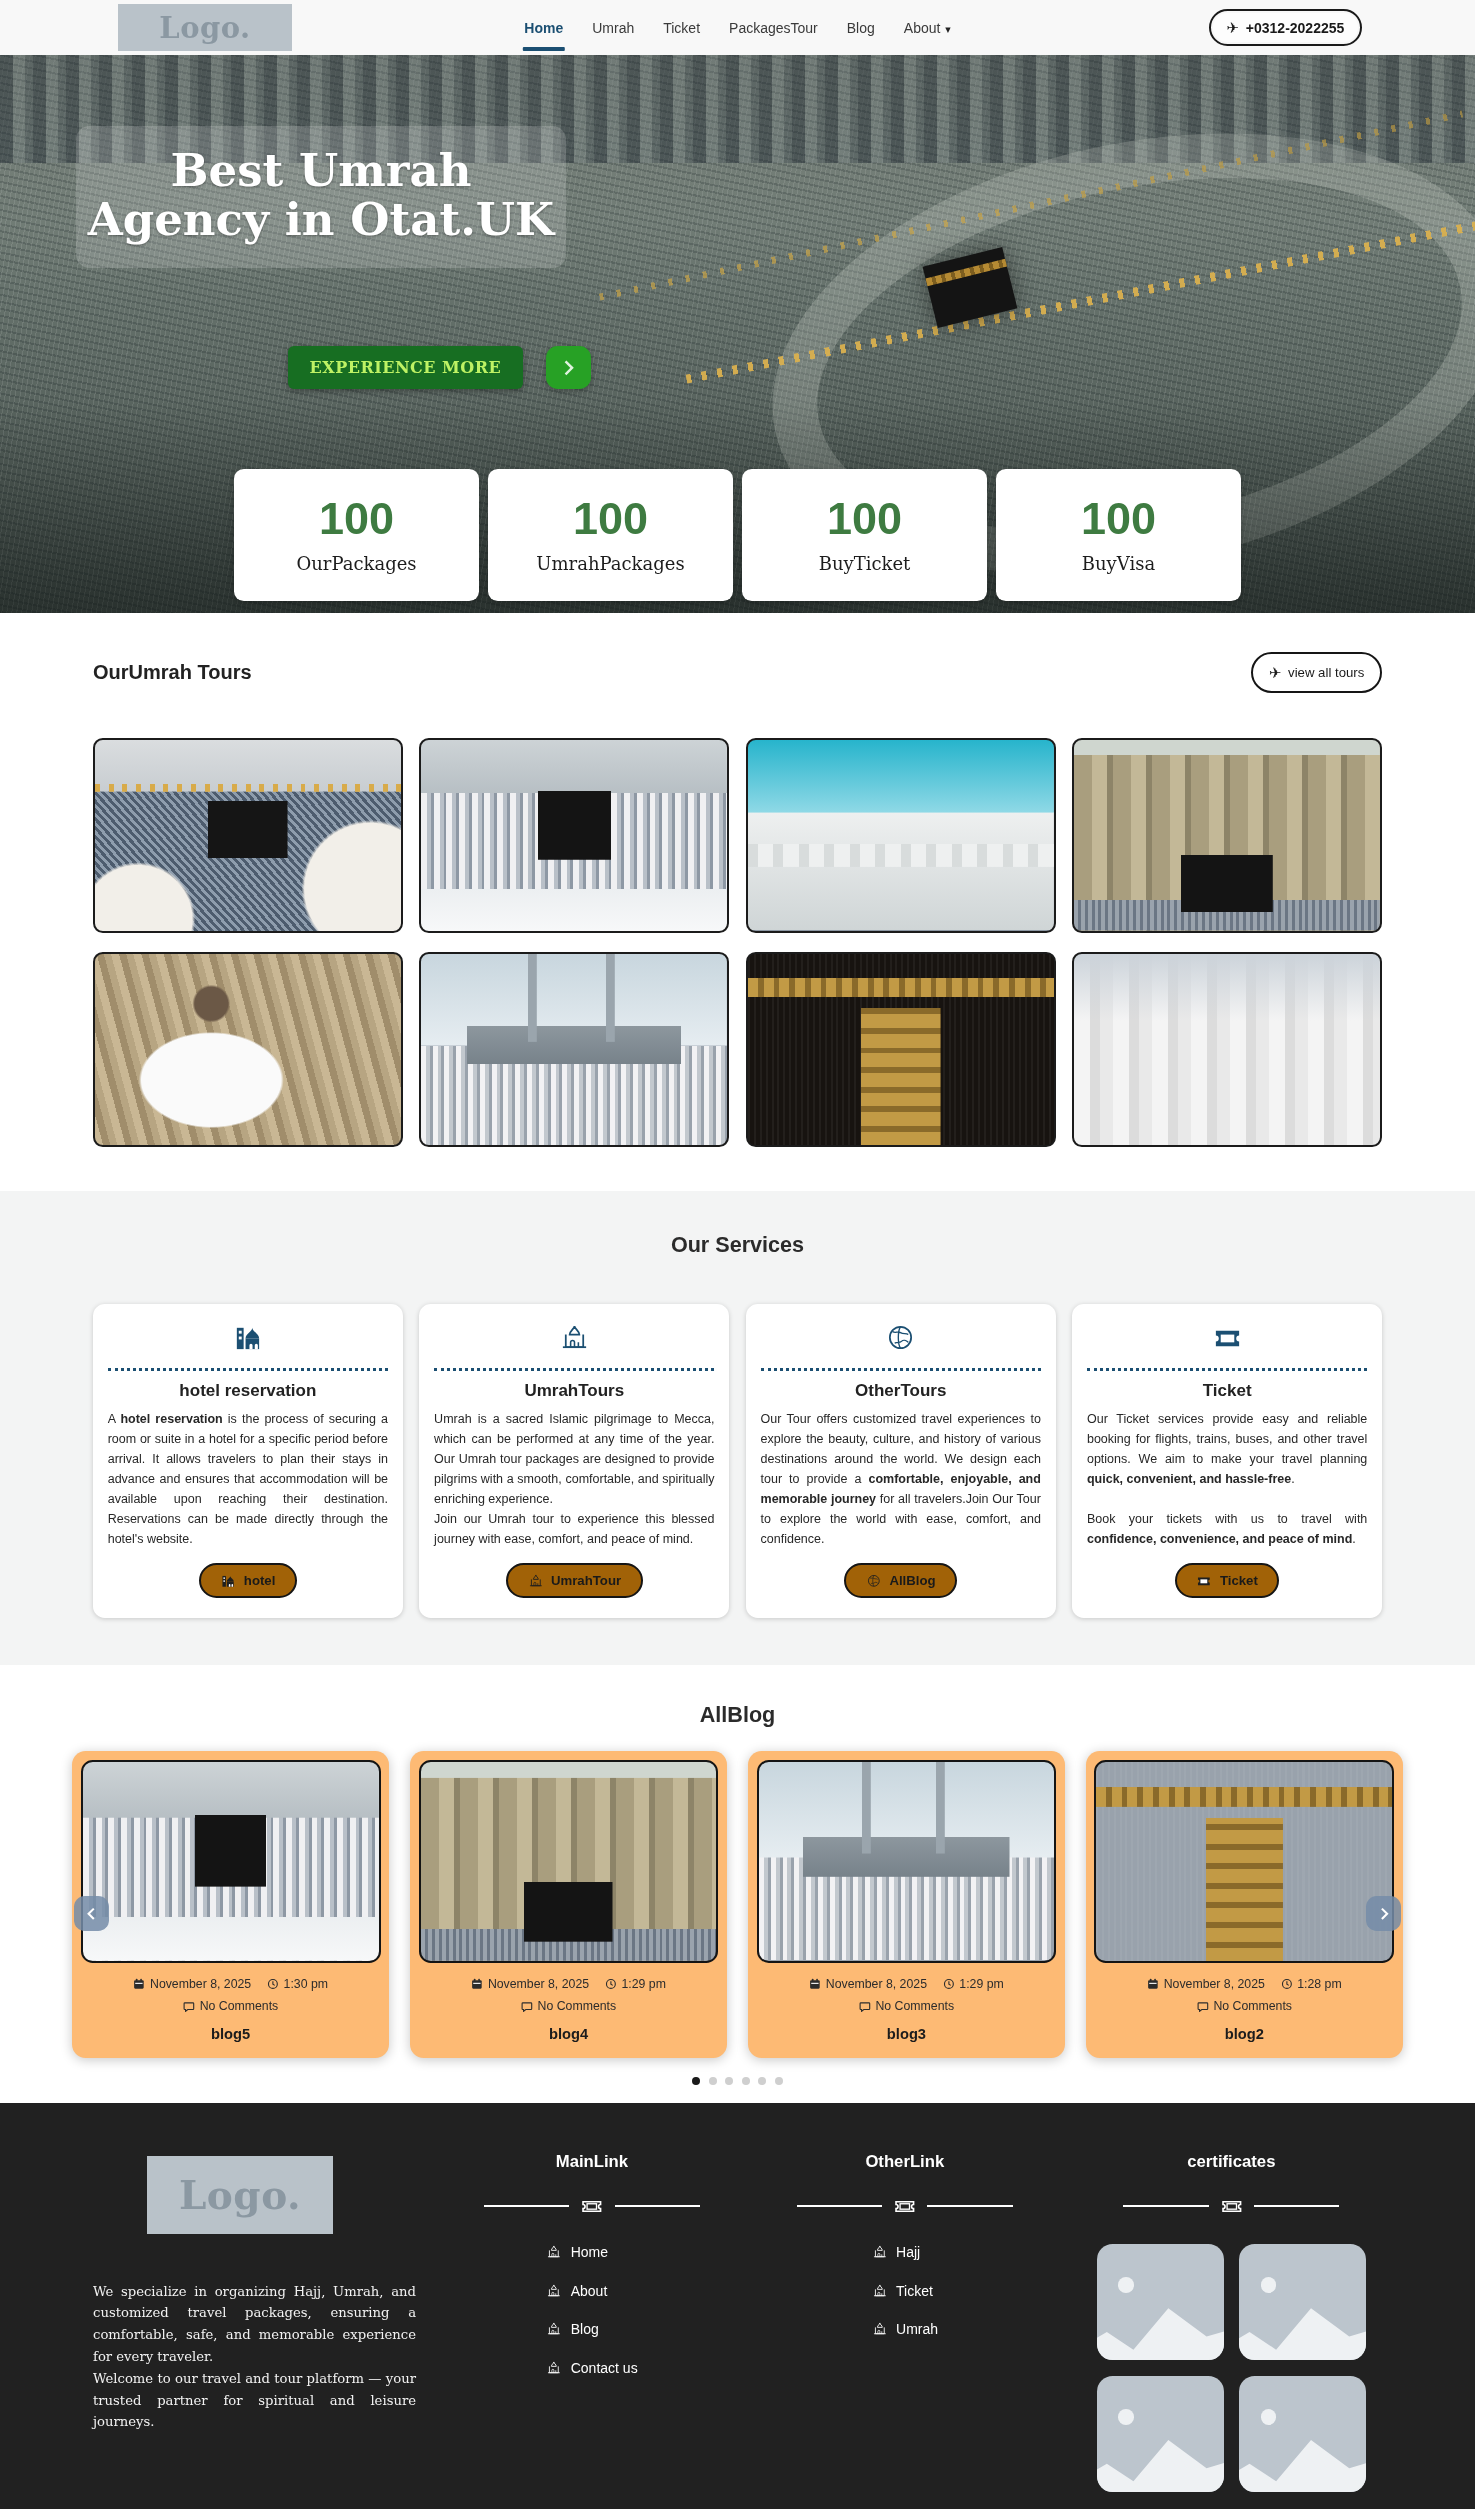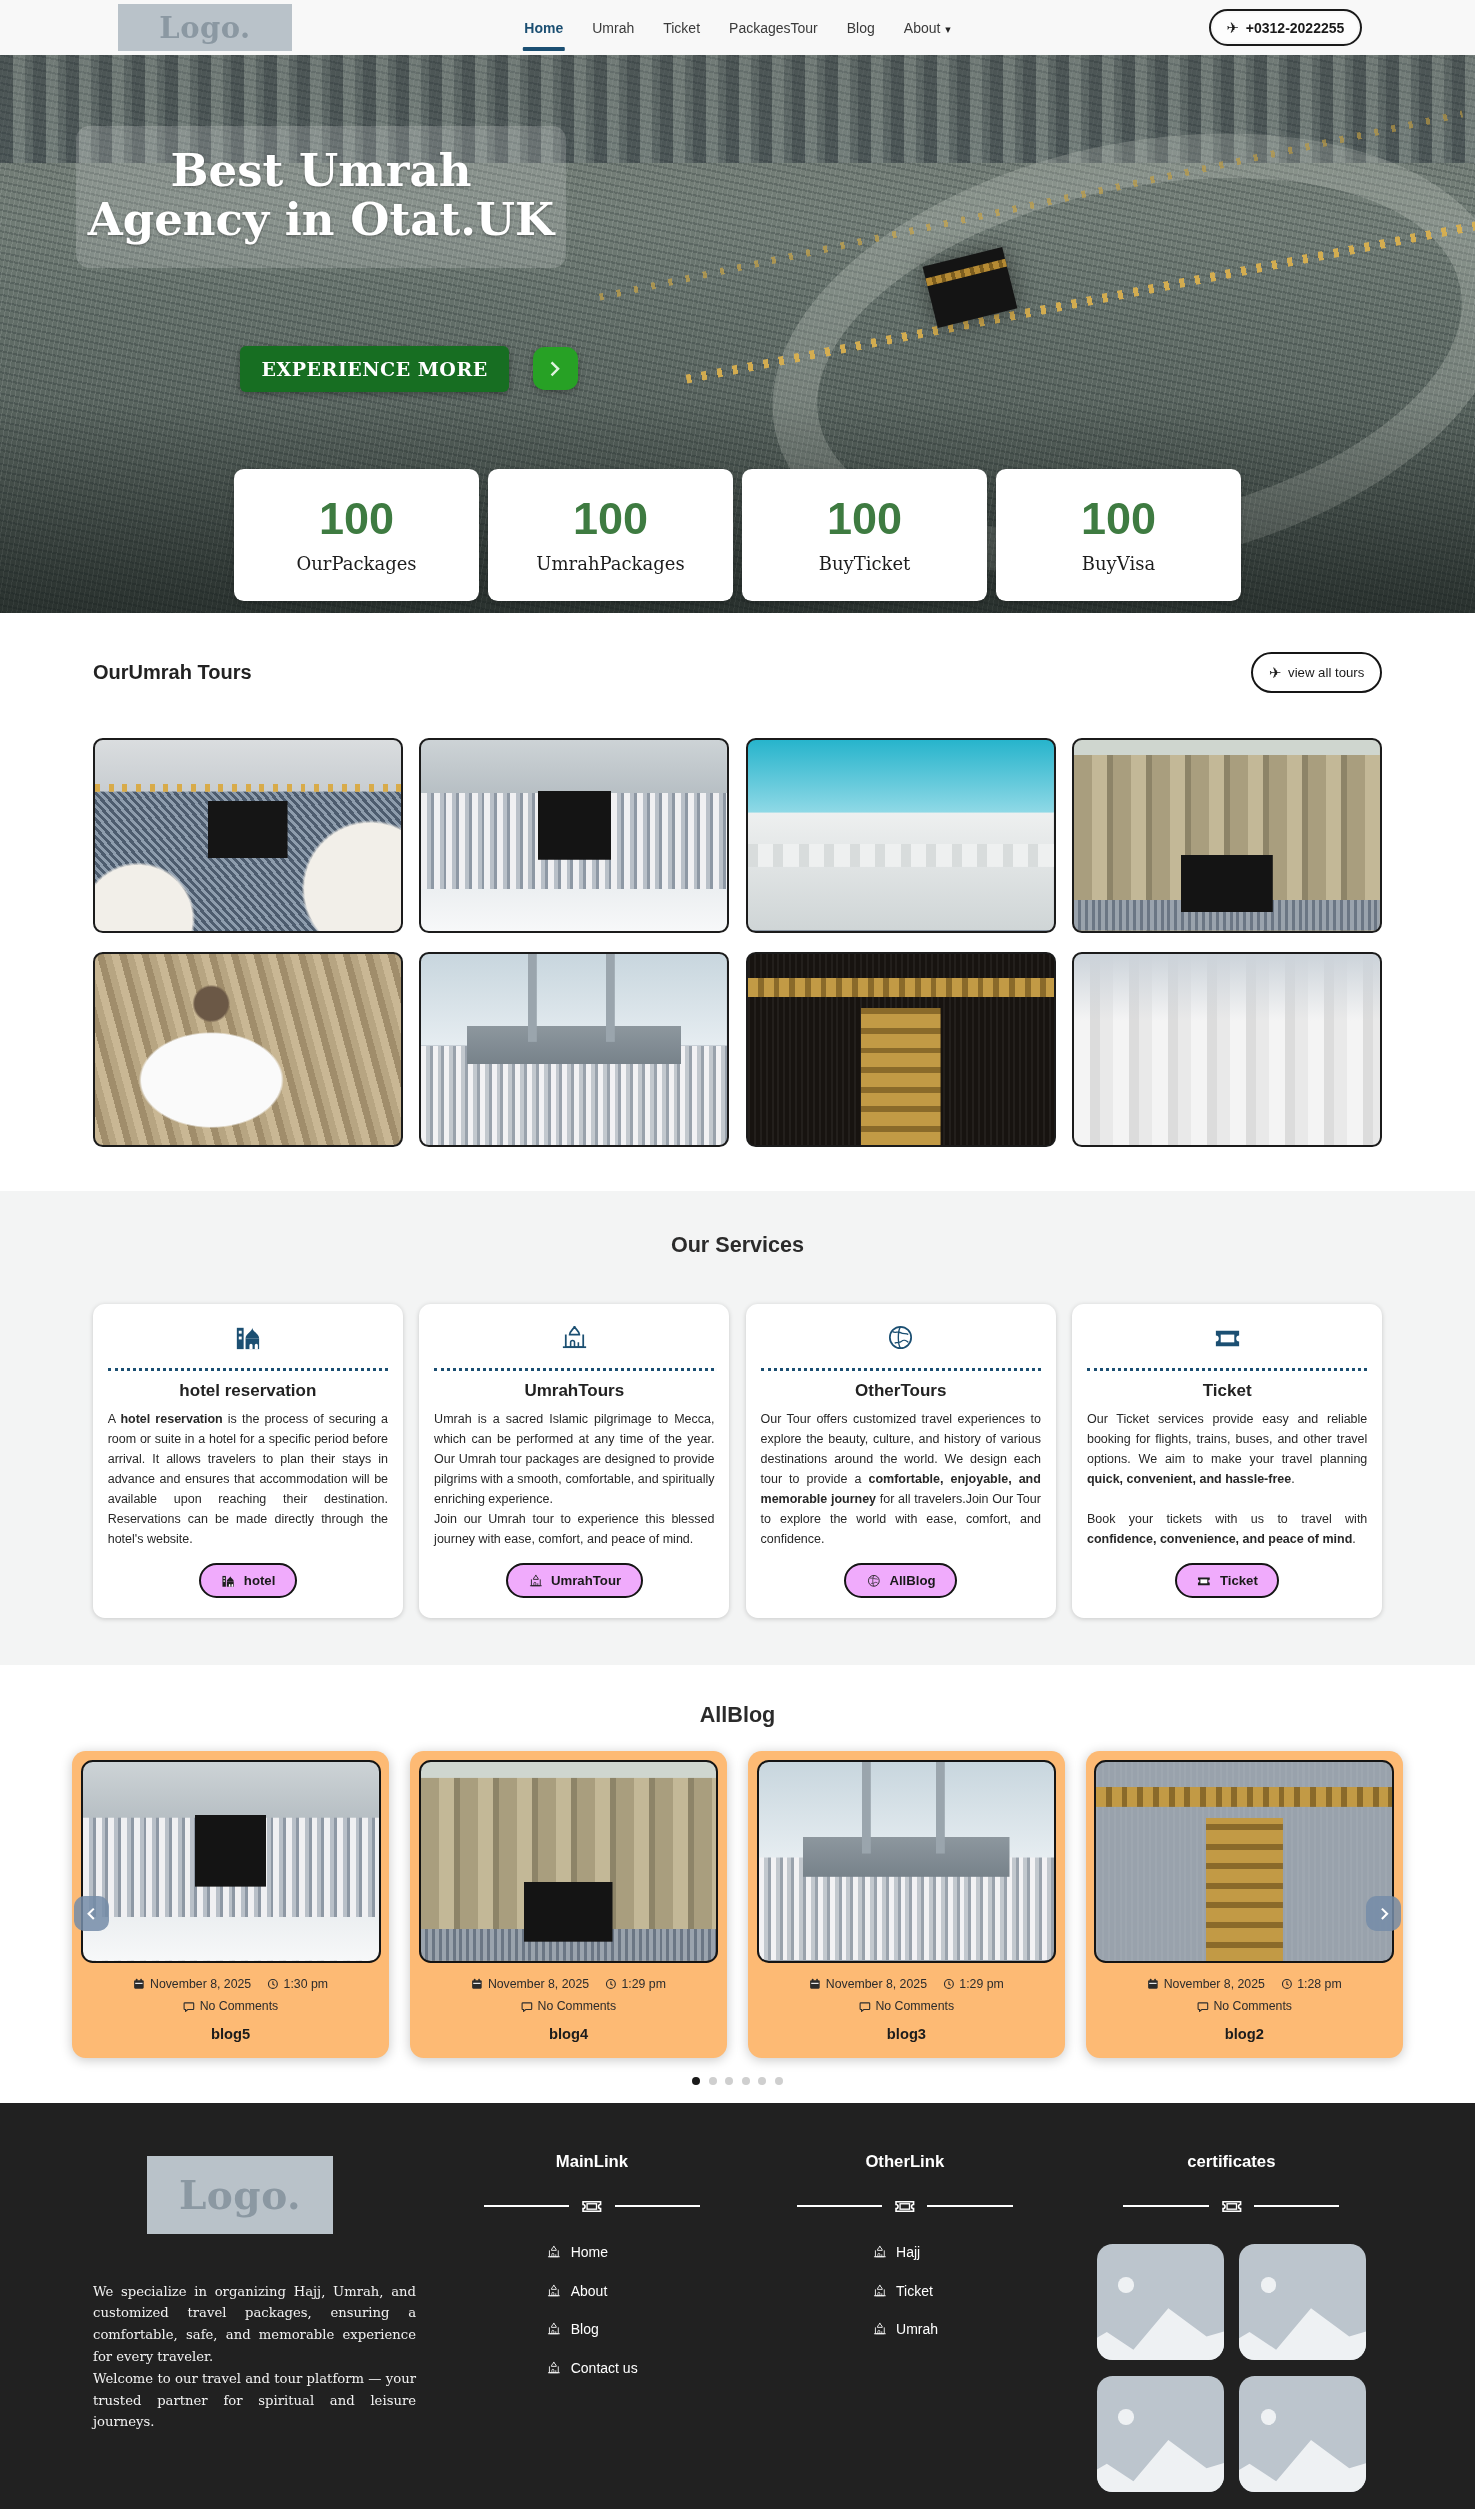--- a/index.html
+++ b/index.html
@@ -34,21 +34,21 @@
   .hb-gold2 { position:absolute; left:40%; top:147px; width:882px; height:6.9px; transform:rotate(-12deg);
     background:repeating-linear-gradient(90deg,#c9a548 0 3.9px, transparent 3.9px 17.6px); opacity:.7; }
   .hb-kaaba { position:absolute; left:63%; top:201px; width:82px; height:63px; background:#141414; transform:rotate(-14deg);
     box-shadow:0 0 23.5px rgba(0,0,0,.45); }
   .hb-kaaba::after { content:""; position:absolute; left:0; right:0; top:11.8px; height:7.8px; background:repeating-linear-gradient(90deg,#b58a33 0 5.9px,#7d5e1f 5.9px 9.8px); }
   .hb-shade { position:absolute; inset:0; background:linear-gradient(180deg, rgba(15,20,18,.18) 0%, transparent 30%, transparent 62%, rgba(18,24,22,.5) 100%); }
 
   .hero-panel { position:absolute; left:76px; top:71px; width:490px; padding:19.6px 9.8px 23.5px; background:rgba(255,255,255,.17); border-radius:13.7px; text-align:center; }
   .hero-title { font-family:"DejaVu Serif", serif; font-weight:bold; color:#fff; font-size:45px; line-height:1.1; text-shadow:0 1px 2.9px rgba(0,0,0,.35); }
   .hero-cta-row { position:absolute; left:240px; top:291px; display:flex; align-items:center; gap:23.5px; }
-  .cta-btn { background:#176e22; color:#ffffff; font-family:"DejaVu Serif", serif; font-weight:bold; font-size:19px; letter-spacing:0.5px; padding:11.8px 21.6px; border:none; border-radius:5.9px; cursor:pointer; box-shadow:0 2px 5.9px rgba(0,0,0,.35); }
+  .cta-btn { background:#176e22; color:#bef264; font-family:"DejaVu Serif", serif; font-weight:bold; font-size:16px; letter-spacing:0.5px; padding:11.8px 21.6px; border:none; border-radius:5.9px; cursor:pointer; box-shadow:0 2px 5.9px rgba(0,0,0,.35);margin-left:48px; }
   .cta-arrow { width:45px; height:43px; background:#27a125; border:none; border-radius:11.8px; display:flex; align-items:center; justify-content:center; cursor:pointer; box-shadow:0 2px 5.9px rgba(0,0,0,.3); }
   .cta-arrow svg { width:19.6px; height:19.6px; stroke:#dff3de; stroke-width:3; fill:none; }
 
   .stats-row { position:absolute; left:0; right:0; bottom:11.8px; display:flex; justify-content:center; gap:9px; }
   .stat-card { width:245px; height:132px; background:#fff; border-radius:9.8px; display:flex; flex-direction:column; align-items:center; justify-content:center; box-shadow:0 2px 7.8px rgba(0,0,0,.25); }
   .stat-value { font-size:45px; font-weight:bold; color:#3e7b41; line-height:1; }
   .stat-label { margin-top:11.8px; font-family:"DejaVu Serif", serif; font-size:18px; color:#1d1d1d; }
 
   
   .tours { background:#fff; padding:39px 93px 44px; }
@@ -115,21 +115,21 @@
   
   .services { background:#f3f4f4; padding:41px 93px 47px; }
   .section-h-center { text-align:center; font-size:21.6px; font-weight:600; color:#2b2b2b; }
   .services-grid { margin-top:46px; display:grid; grid-template-columns:repeat(4,1fr); gap:16.7px; }
   .svc-card { background:#fff; border-radius:11.8px; padding:17.6px 14.7px 19.6px; box-shadow:0 1px 4.9px rgba(0,0,0,.18); display:flex; flex-direction:column; align-items:center; }
   .svc-icon { color:#1b4f72; height:31px; display:flex; align-items:center; justify-content:center; }
   .svc-icon svg { width:31px; height:31px; }
   .svc-dots { width:100%; border-bottom:3.9px dotted #1b4f72; margin:15.7px 0 9.8px; }
   .svc-title { font-size:17px; font-weight:bold; color:#222; margin-bottom:7.8px; }
   .svc-body { font-size:12.5px; line-height:1.6; color:#272727; text-align:justify; white-space:pre-line; }
-  .svc-btn { margin-top:13.7px; border:2px solid #151515; background:#f0abfc; border-radius:21.6px; padding:7.8px 19.6px; font-size:13.2px; font-weight:600; color:#1a1a1a; display:flex; align-items:center; gap:7.8px; cursor:pointer; }
+  .svc-btn { margin-top:13.7px; border:2px solid #151515; background:#a16207; border-radius:21.6px; padding:7.8px 19.6px; font-size:13.2px; font-weight:600; color:#1a1a1a; display:flex; align-items:center; gap:7.8px; cursor:pointer; }
   .svc-btn svg { width:15.7px; height:15.7px; color:#1f1f1f; }
 
   
   .blog { background:#fff; padding:37px 72px 17.6px; }
   .blog-row { position:relative; margin-top:23.5px; display:grid; grid-template-columns:repeat(4,1fr); gap:20.6px; }
   .blog-card { background:#fdba74; border-radius:13.7px; box-shadow:0 2px 11.8px rgba(0,0,0,.22); padding:8.8px 8.8px 15.7px; }
   .blog-img { height:203px; border:2px solid #141414; border-radius:11.8px; background-color:#99a2ac; background-repeat:no-repeat; }
   .blog-meta { margin-top:13.7px; display:flex; justify-content:center; gap:15.7px; font-size:12.3px; color:#2c2c2c; align-items:center; }
   .blog-meta2 { margin-top:8.8px; display:flex; justify-content:center; font-size:12.3px; color:#2c2c2c; align-items:center; gap:4.9px; }
   .meta-item { display:flex; align-items:center; gap:4.9px; }

